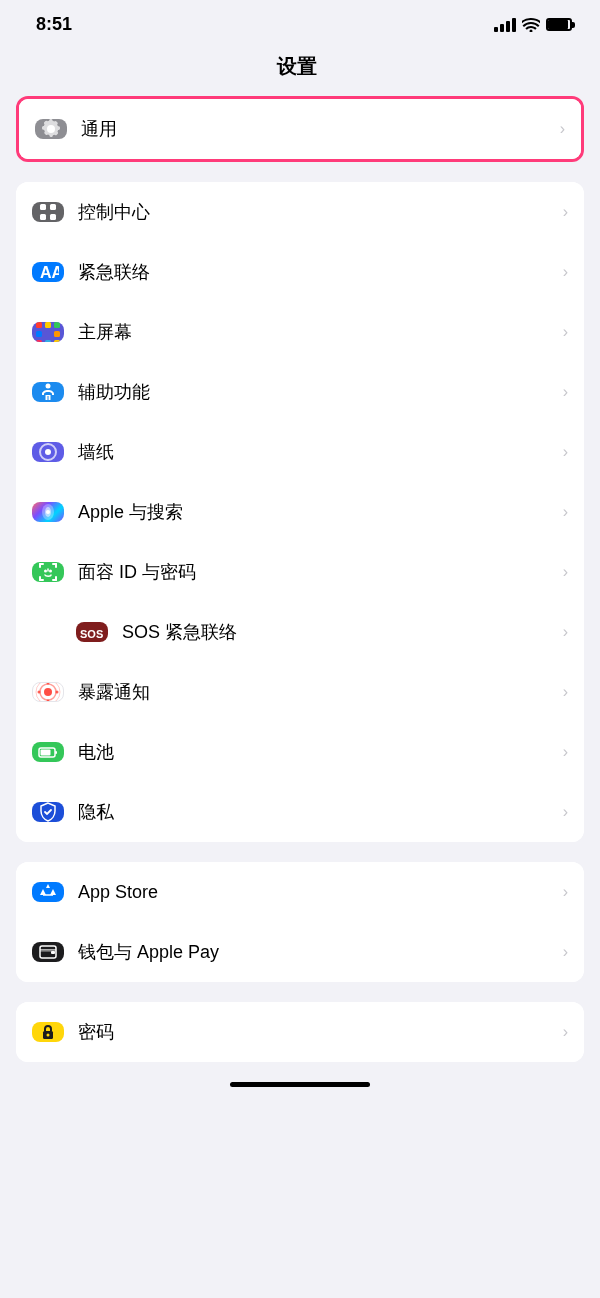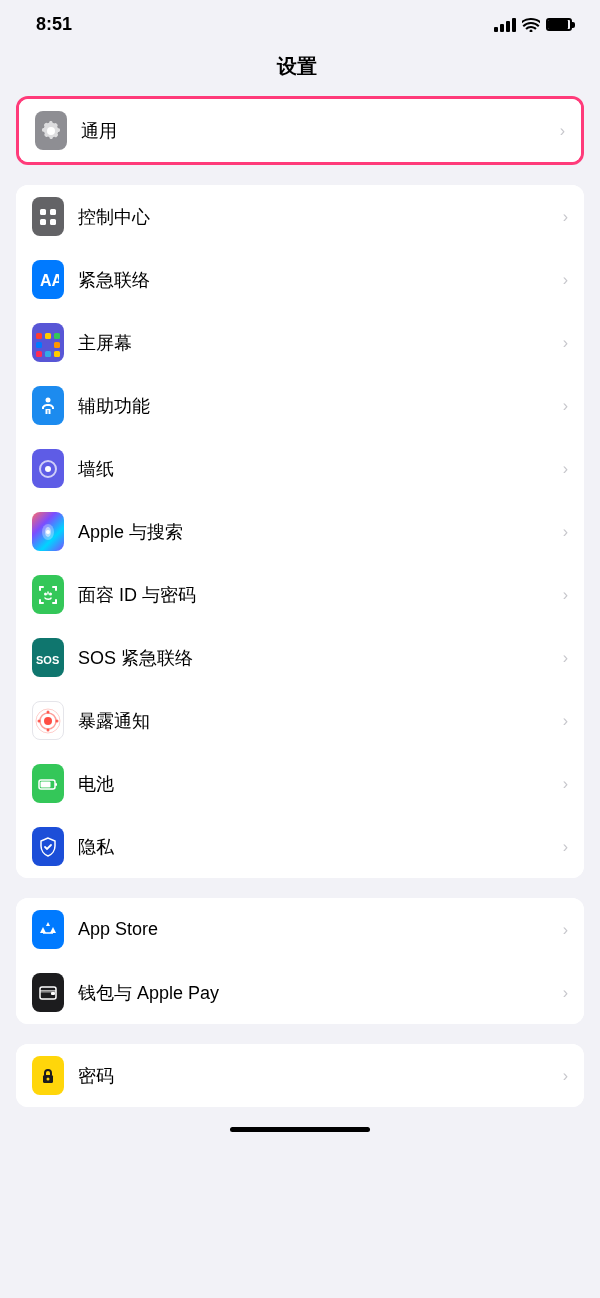--- a/index.html
+++ b/index.html
@@ -112,21 +112,21 @@
       position: absolute;
       bottom: 0;
       left: 62px;
       right: 0;
       height: 0.5px;
       background: #c6c6c8;
     }
 
     .item-icon {
       width: 32px;
-      height: 39px;
+      height: 20px;
       border-radius: 8px;
       display: flex;
       align-items: center;
       justify-content: center;
       margin-right: 14px;
       flex-shrink: 0;
       font-size: 18px;
       color: #fff;
       overflow: hidden;
     }
@@ -287,21 +287,21 @@
         <circle cx="13.5" cy="10" r="1.5" fill="white"></circle>
         <path d="M8 14c.7 1.5 6 1.5 6 0" stroke="white" stroke-width="1.5" fill="none" stroke-linecap="round"></path>
         <path d="M11 8v2" stroke="white" stroke-width="1.5" stroke-linecap="round"></path>
       </svg>
     </div>
     <span class="item-label">面容 ID 与密码</span>
     <span class="chevron">›</span>
   </div>
 
   <div class="settings-item">
-    <div class="item-icon" style="background:#0f766e;margin-right:14px;flex-shrink:0;">
+    <div class="item-icon" style="background:#7f1d1d;margin-right:14px;flex-shrink:0;margin-left:44px;">
       <svg width="32" height="32" viewBox="0 0 32 32">
         <text x="4" y="22" font-size="11" font-weight="900" font-family="Arial,sans-serif" fill="white">SOS</text>
       </svg>
     </div>
     <span class="item-label">SOS 紧急联络</span>
     <span class="chevron">›</span>
   </div>
 
   <div class="settings-item">
     <div class="item-icon" style="background:#fff;border:1px solid #e5e5ea;margin-right:14px;flex-shrink:0;">

